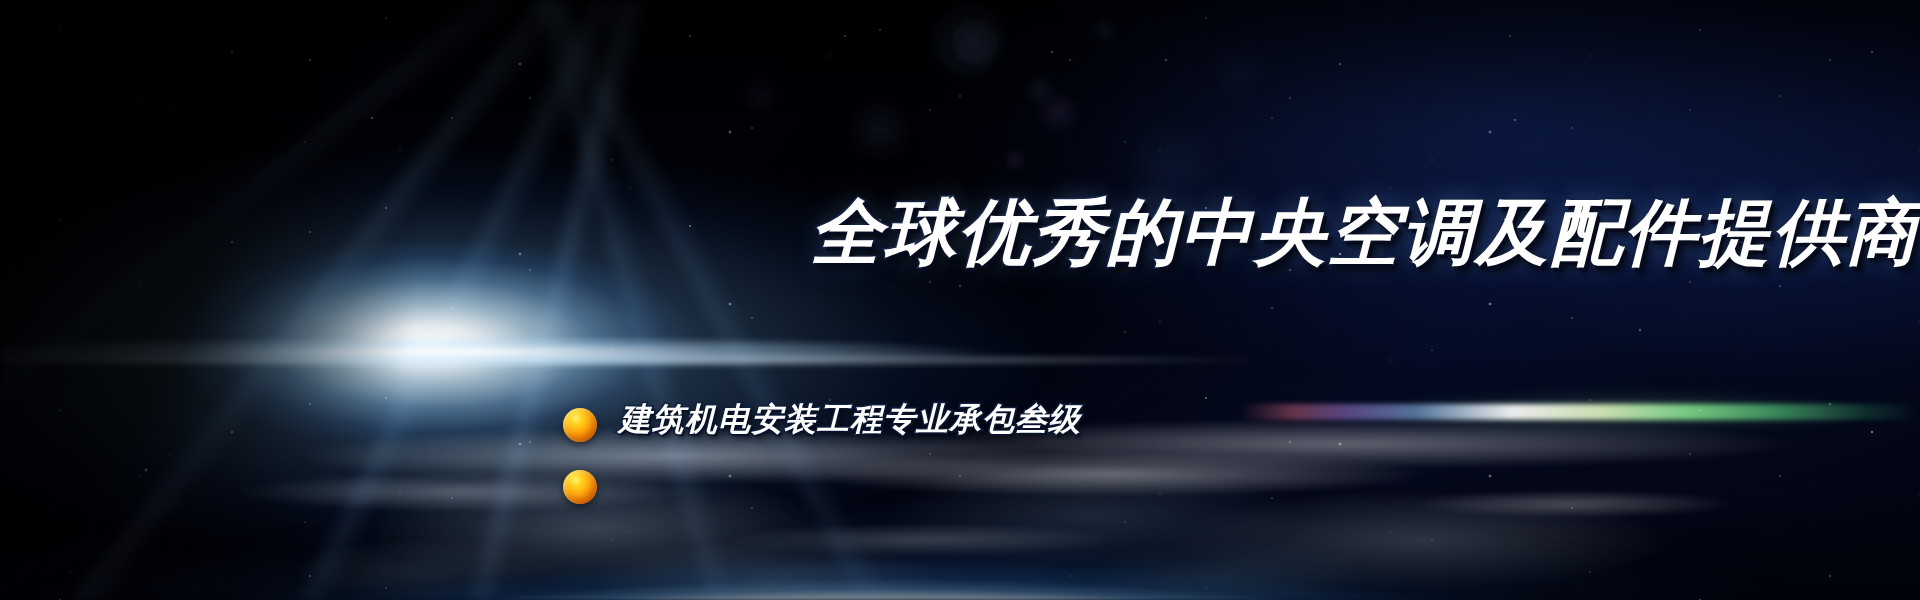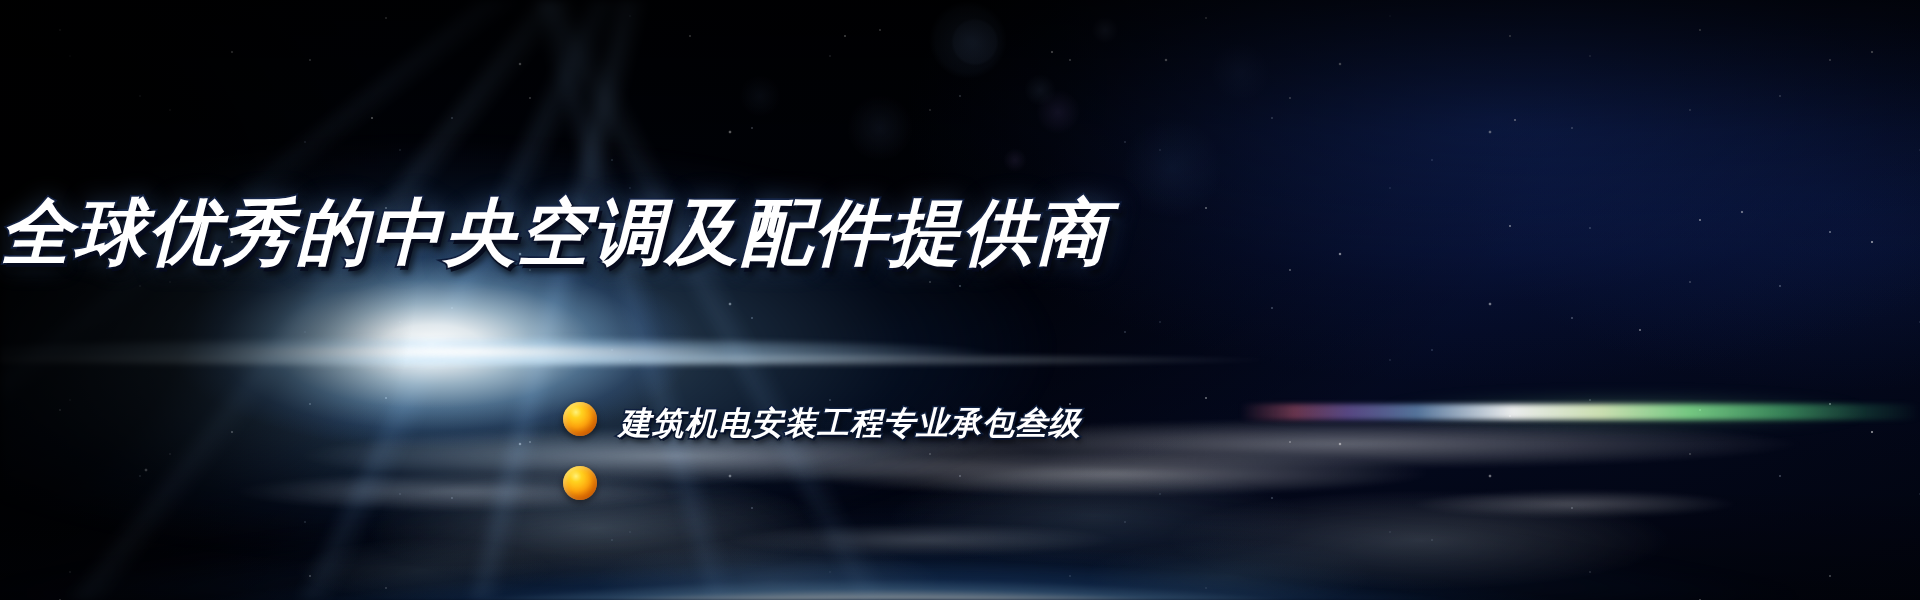--- a/index.html
+++ b/index.html
@@ -225,21 +225,21 @@
     position: absolute;
     inset: 0;
     z-index: 20;
   }
 
   .headline {
     position: absolute;
     left: 0;
     top: 196px;
     width: 100%;
-    text-align: left;
+    text-align: right;
     font-size: 72px;
     font-weight: bold;
     font-style: italic;
     letter-spacing: 2px;
     color: #ffffff;
     white-space: nowrap;
     line-height: 1;
     -webkit-text-stroke: 3.5px #0a1430;
     paint-order: stroke fill;
     text-shadow:
@@ -248,24 +248,23 @@
       0 0 26px rgba(120,180,255,0.38);
   }
 
   .bullets {
     position: absolute;
     left: 563px;
     top: 390px;
   }
   .bullet-row {
     display: flex;
-    align-items: flex-start;
+    align-items: flex-end;
     height: 52px;
     margin-bottom: 10px;
-    margin-top: 12px;
   }
   .bullet-dot {
     width: 34px;
     height: 34px;
     border-radius: 50%;
     flex: 0 0 auto;
     background:
       radial-gradient(circle at 38% 30%, #fff27a 0%, #ffd21f 18%, #ffa40d 48%, #f47a03 72%, #c85800 100%);
     box-shadow:
       0 3px 7px rgba(0,0,0,0.50),

